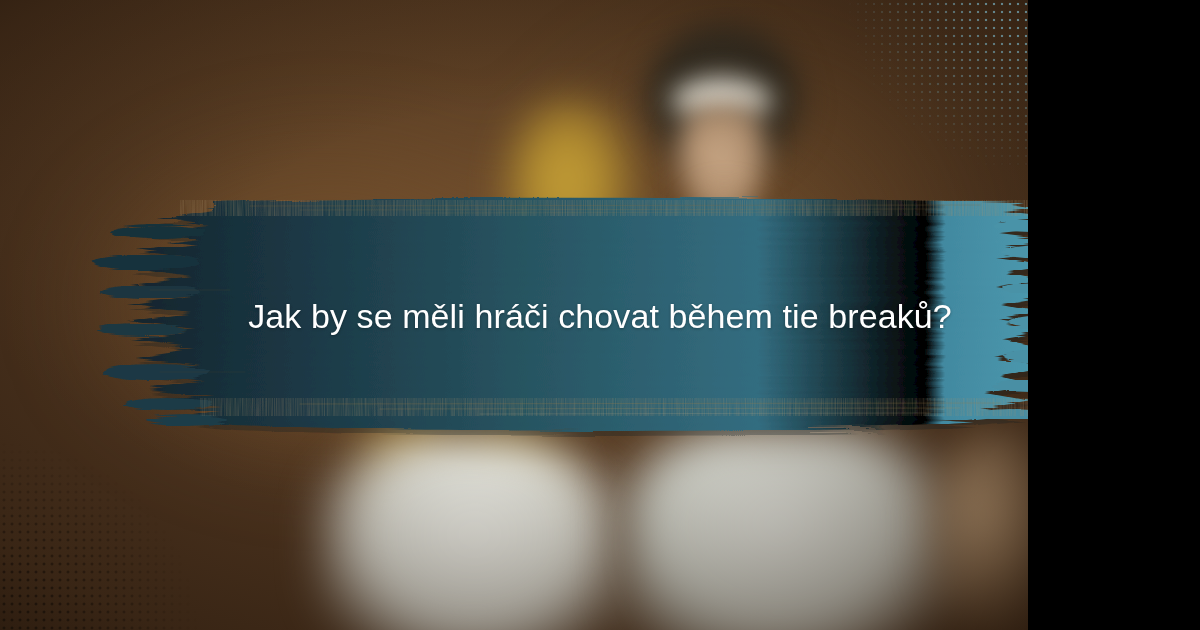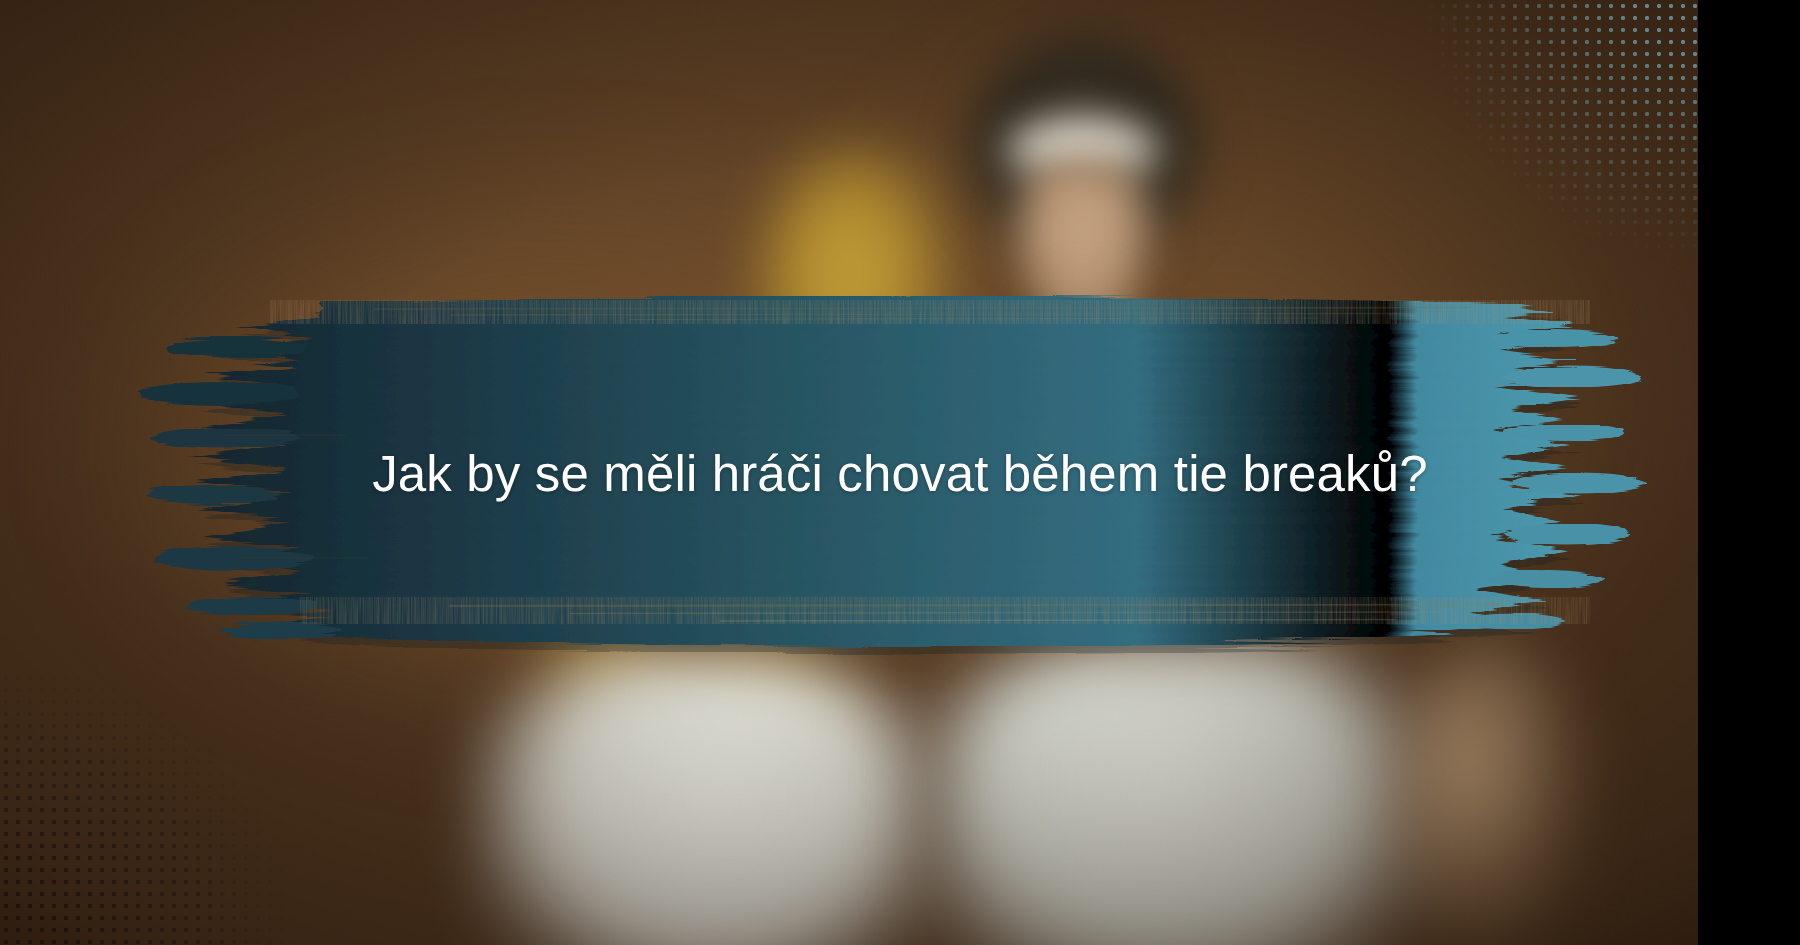--- a/index.html
+++ b/index.html
@@ -2,21 +2,21 @@
 <html><head>
 <meta charset="utf-8">
 <style>
   html, body {
     margin: 0;
     padding: 0;
     background: #000;
   }
   #stage {
     position: relative;
-    width: 1132px;
+    width: 1028px;
     height: 630px;
     overflow: hidden;
     font-family: "Liberation Sans", sans-serif;
     background: #5a3d23;
   }
 
   
   .bg-layer {
     position: absolute;
     inset: 0;

